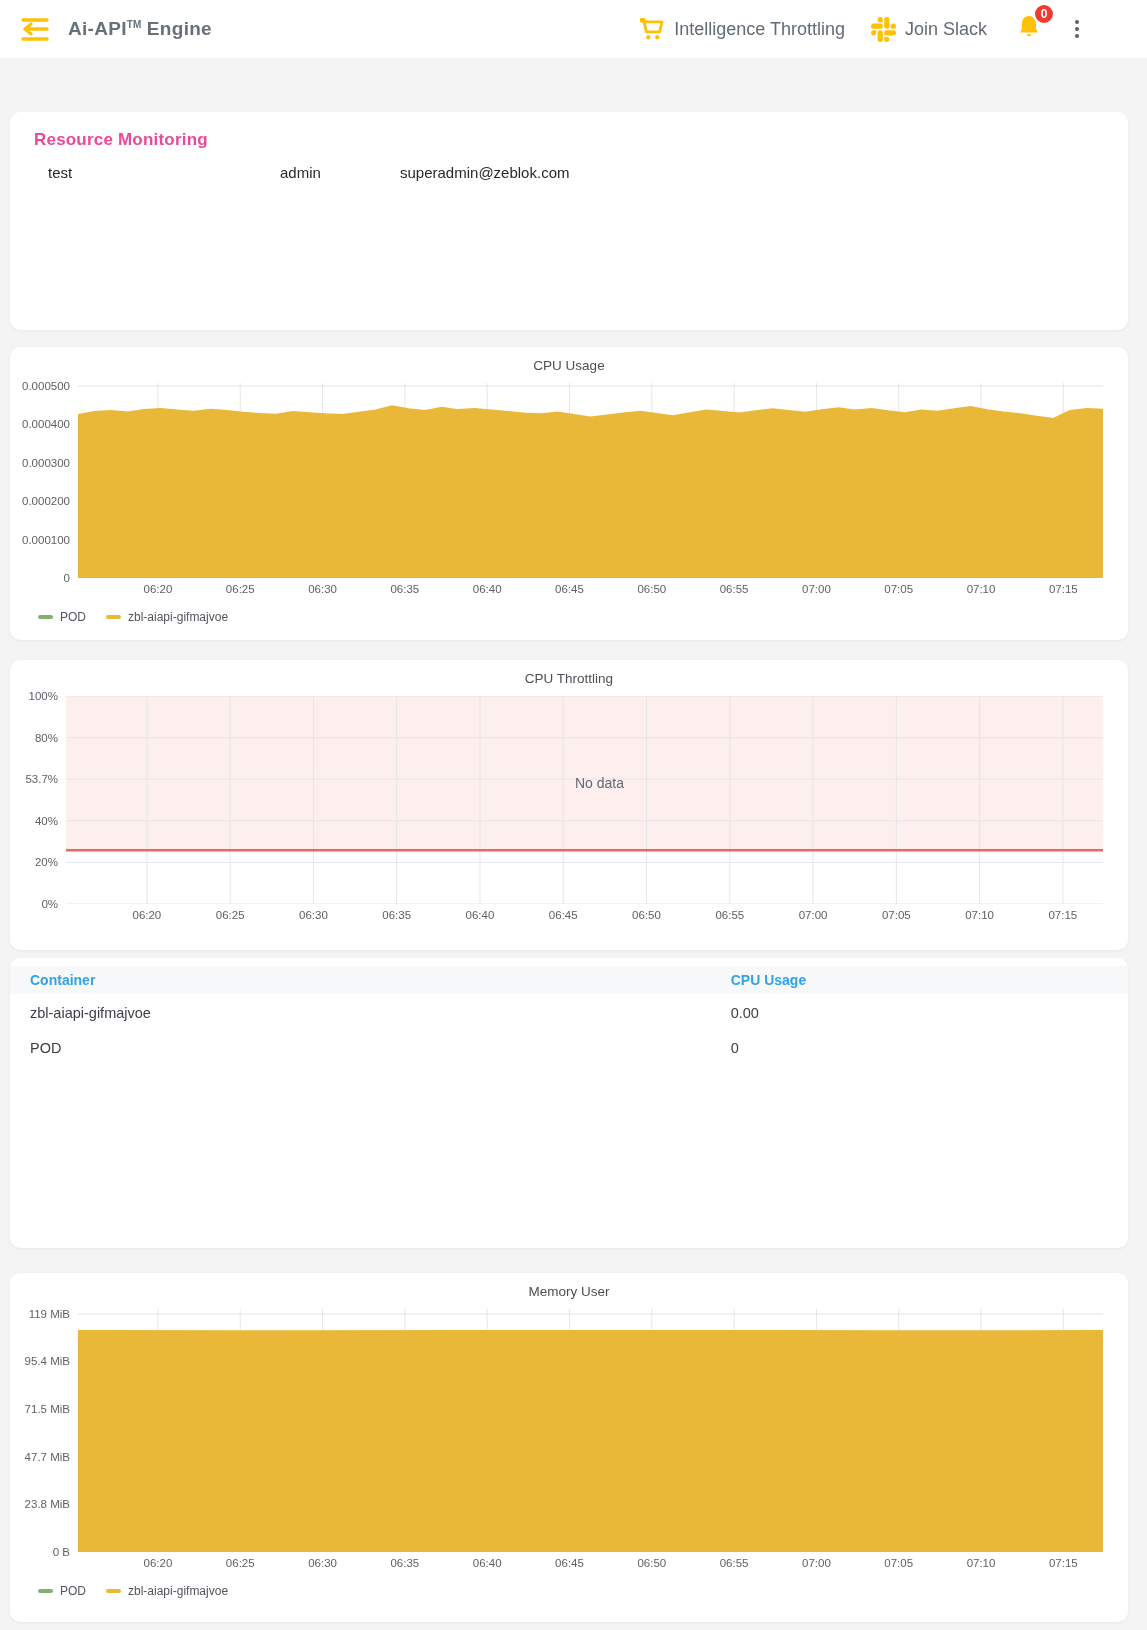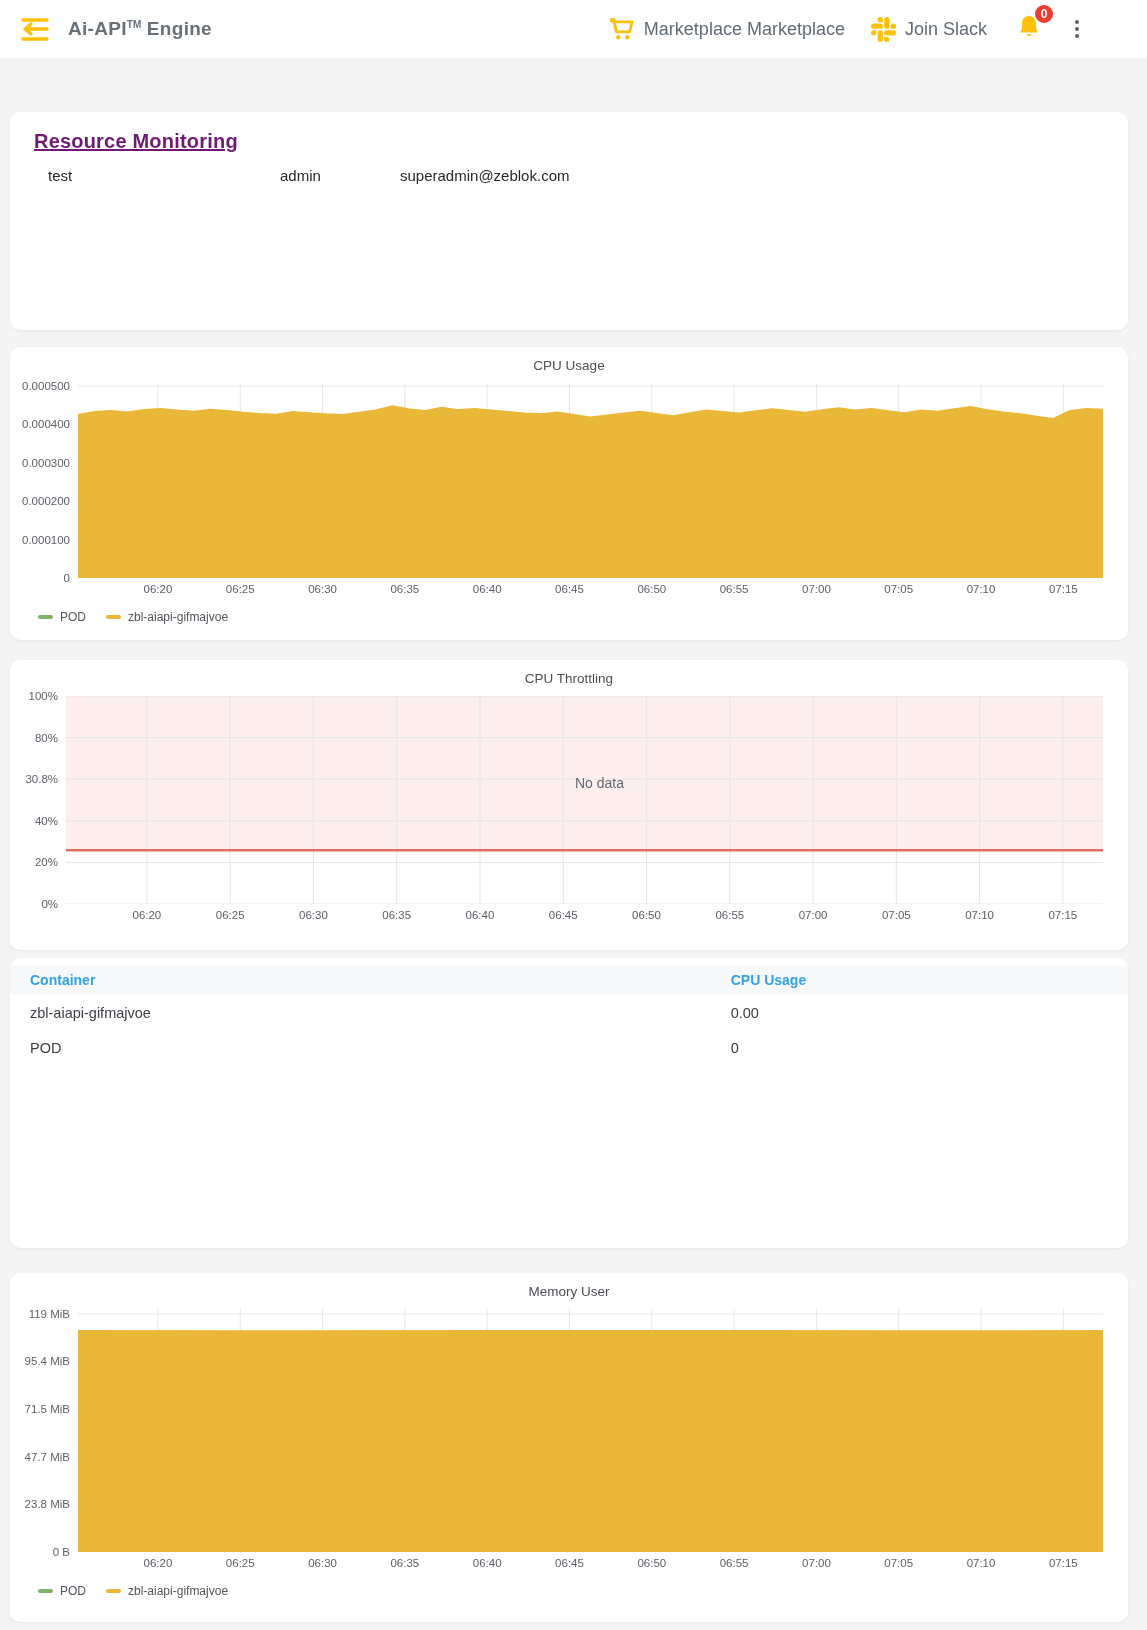--- a/index.html
+++ b/index.html
@@ -28,21 +28,21 @@
     display:flex; align-items:center; justify-content:center; border:2px solid #fff;
   }
   .kebab{ display:flex; flex-direction:column; gap:3px; padding:4px 6px; cursor:pointer; }
   .kebab span{ width:4px; height:4px; border-radius:50%; background:#5b6066; }
   
   .card{
     background:#fff; border-radius:10px; margin:0 19px 0 10px;
     box-shadow:0 1px 3px rgba(0,0,0,0.06);
   }
   .res-card{ margin-top:54px; height:218px; padding:18px 24px; }
-  .res-title{ font-size:20px; font-weight:600; color:#701a75; letter-spacing:.2px;text-decoration:underline; }
+  .res-title{ font-size:17px; font-weight:600; color:#ec4899; letter-spacing:.2px; }
   .mon-grid{ display:grid; grid-template-columns:232px 120px 225px 120px 115px 125px 1fr; }
   .mon-head{
     margin-top:28px; background:#ffc107; border-radius:10px; height:64px; align-items:center;
   }
   .mon-head > div{ color:#fff; font-weight:bold; font-size:15px; padding-left:14px; letter-spacing:.2px; }
   .mon-row{ margin-top:0; align-items:center; height:44px; }
   .mon-row > div{ font-size:15px; color:#26292e; padding-left:14px; }
   
   .chart-card{ position:relative; }
   .chart-title{ text-align:center; padding:11px 0 4px; font-size:13.5px; font-weight:500; color:#4c4f54; }
@@ -101,21 +101,21 @@
     </svg>
     <div class="brand-title"><span>Ai-API</span><sup>TM</sup><span> Engine</span></div>
   </div>
   <div class="topbar-right">
     <div class="top-link">
       <svg width="26" height="24" viewBox="0 0 24 22">
         <path d="M2.2 2.2h2.4l.7 2.3h16l-2.3 9.2H6.9L4.6 3.9H2.2z" fill="none" stroke="#ffc107" stroke-width="2.6" stroke-linejoin="round" stroke-linecap="round"></path>
         <circle cx="8.6" cy="18.6" r="2" fill="#ffc107"></circle>
         <circle cx="16.8" cy="18.6" r="2" fill="#ffc107"></circle>
       </svg>
-      <span class="top-link-label">Marketplace Marketplace</span>
+      <span class="top-link-label">Intelligence Throttling</span>
     </div>
     <div class="top-link">
       <svg width="25" height="25" viewBox="0 0 24 24">
         <path fill="#ffc107" d="M5.042 15.165a2.528 2.528 0 0 1-2.52 2.523A2.528 2.528 0 0 1 0 15.165a2.527 2.527 0 0 1 2.522-2.52h2.52v2.52zM6.313 15.165a2.527 2.527 0 0 1 2.521-2.52 2.527 2.527 0 0 1 2.521 2.52v6.313A2.528 2.528 0 0 1 8.834 24a2.528 2.528 0 0 1-2.521-2.522v-6.313zM8.834 5.042a2.528 2.528 0 0 1-2.521-2.52A2.528 2.528 0 0 1 8.834 0a2.528 2.528 0 0 1 2.521 2.522v2.52H8.834zM8.834 6.313a2.528 2.528 0 0 1 2.521 2.521 2.528 2.528 0 0 1-2.521 2.521H2.522A2.528 2.528 0 0 1 0 8.834a2.528 2.528 0 0 1 2.522-2.521h6.312zM18.956 8.834a2.528 2.528 0 0 1 2.522-2.521A2.528 2.528 0 0 1 24 8.834a2.528 2.528 0 0 1-2.522 2.521h-2.522V8.834zM17.688 8.834a2.528 2.528 0 0 1-2.523 2.521 2.527 2.527 0 0 1-2.52-2.521V2.522A2.527 2.527 0 0 1 15.165 0a2.528 2.528 0 0 1 2.523 2.522v6.312zM15.165 18.956a2.528 2.528 0 0 1 2.523 2.522A2.528 2.528 0 0 1 15.165 24a2.527 2.527 0 0 1-2.52-2.522v-2.522h2.52zM15.165 17.688a2.527 2.527 0 0 1-2.52-2.523 2.526 2.526 0 0 1 2.52-2.52h6.313A2.527 2.527 0 0 1 24 15.165a2.528 2.528 0 0 1-2.522 2.523h-6.313z"></path>
       </svg>
       <span class="top-link-label">Join Slack</span>
     </div>
     <div class="bell-wrap">
       <svg width="28" height="28" viewBox="0 0 24 24">
         <path fill="#ffc107" d="M12 2.5c-3.6 0-6 2.6-6 6.3v4.6L4.3 16.8h15.4L18 13.4V8.8c0-3.7-2.4-6.3-6-6.3z"></path>
@@ -207,21 +207,21 @@
       </div>
     </div>
 </div>
 
 <div class="card chart-card thr-card c1">
   <div class="chart-title">CPU Throttling</div>
   <div class="chart-body">
     <div class="y-axis">
         <div class="ylab" style="top: 0%;">100%</div>
         <div class="ylab" style="top: 20%;">80%</div>
-        <div class="ylab" style="top: 40%;">30.8%</div>
+        <div class="ylab" style="top: 40%;">53.7%</div>
         <div class="ylab" style="top: 60%;">40%</div>
         <div class="ylab" style="top: 80%;">20%</div>
         <div class="ylab" style="top: 100%;">0%</div>
       </div>
     <div class="plot">
       <svg preserveAspectRatio="none" viewBox="0 0 1000 208">
           <rect x="0" y="0" width="1000" height="154.336" fill="rgba(226,77,66,0.09)"></rect>
           <line class="grid" x1="0" y1="0" x2="1000" y2="0"></line>
           <line class="grid" x1="0" y1="41.599999999999994" x2="1000" y2="41.599999999999994"></line>
           <line class="grid" x1="0" y1="83.2" x2="1000" y2="83.2"></line>

